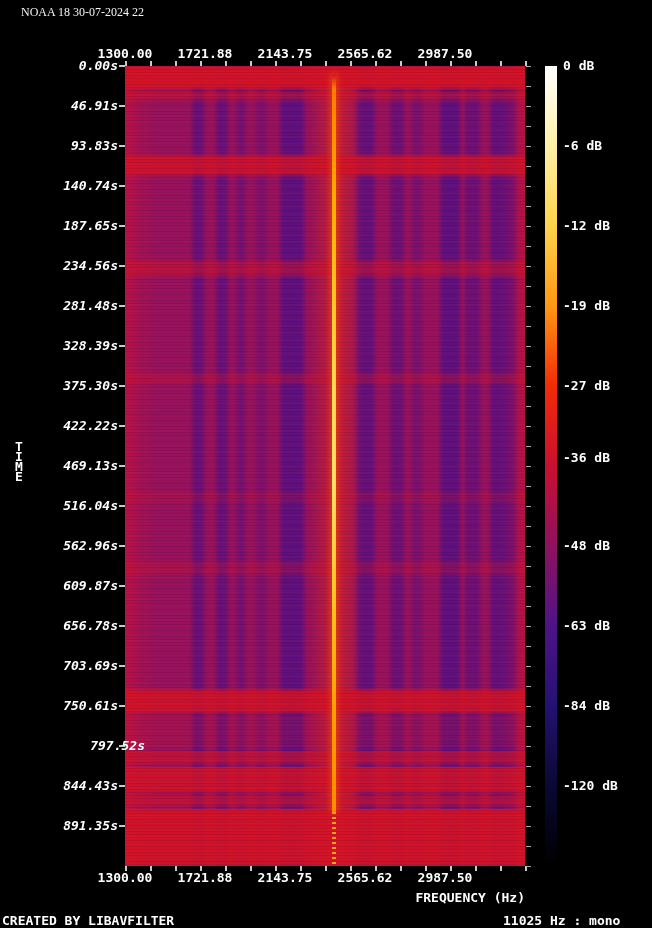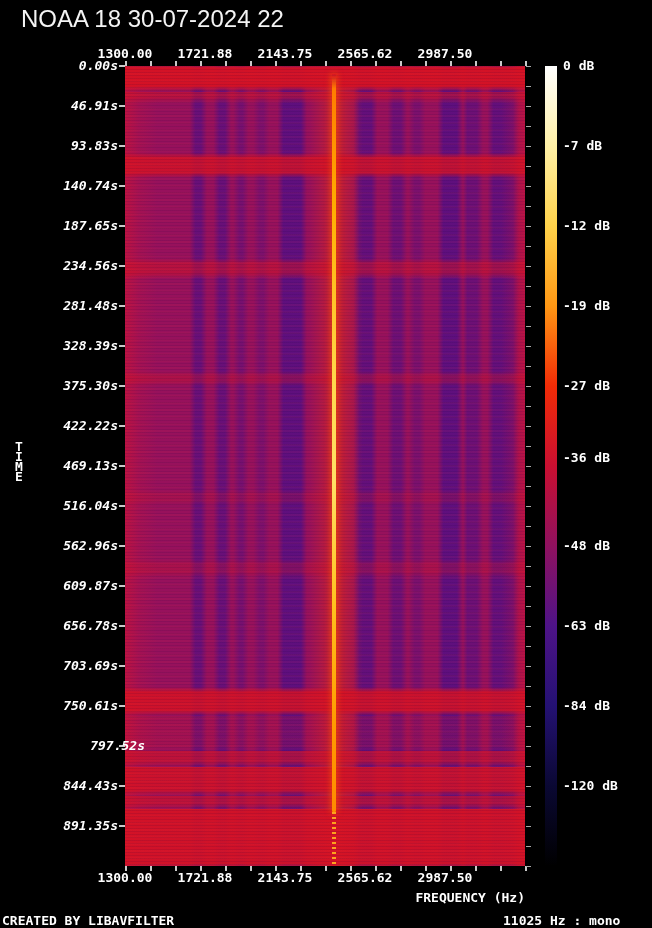--- a/index.html
+++ b/index.html
@@ -3,22 +3,22 @@
 <meta charset="utf-8">
 <style>
   html,body{margin:0;padding:0;background:#000;}
   #screen{
     position:relative;width:652px;height:928px;background:#000;overflow:hidden;
     font-family:"DejaVu Sans Mono","Liberation Mono",monospace;color:#fff;
   }
   .mono{font-family:"DejaVu Sans Mono","Liberation Mono",monospace;font-weight:bold;font-size:13px;line-height:15px;color:#fff;white-space:pre;}
   #title{
     position:absolute;left:21px;top:5px;
-    font-family:Liberation Sans, sans-serif;
-    font-size:24px;font-weight:400;color:#f4f4f4;letter-spacing:0px;
+    font-family:Liberation Serif, serif;
+    font-size:12px;font-weight:400;color:#f4f4f4;letter-spacing:0px;
   }
   #zoom-info{position:absolute;left:420px;top:3px;}
   #plot{position:absolute;left:125px;top:66px;width:400px;height:800px;overflow:hidden;}
   #plot .layer{position:absolute;left:0;top:0;width:100%;height:100%;}
   #carrier-glow{position:absolute;left:184px;top:6px;width:54px;height:794px;}
   #carrier-line{position:absolute;left:207px;top:8px;width:4px;height:738px;border-radius:1px;}
   #carrier-speckle{position:absolute;left:207px;top:746px;width:4px;height:54px;}
   #colorbar{position:absolute;left:545px;top:66px;width:12px;height:800px;}
   #freq-axis-top,#freq-axis-bottom,#time-axis,#db-axis,#tick-bed{position:absolute;left:0;top:0;}
   .freq-label{position:absolute;transform:translateX(-50%);}
@@ -181,21 +181,21 @@
       <div class="freq-label mono" style="left: 125px; top: 870px;">1300.00</div>
       <div class="freq-label mono" style="left: 205px; top: 870px;">1721.88</div>
       <div class="freq-label mono" style="left: 285px; top: 870px;">2143.75</div>
       <div class="freq-label mono" style="left: 365px; top: 870px;">2565.62</div>
       <div class="freq-label mono" style="left: 445px; top: 870px;">2987.50</div>
     </div>
 
   <div id="colorbar" style="background: linear-gradient(rgb(255, 255, 255) 0%, rgb(255, 240, 166) 10%, rgb(255, 210, 74) 20%, rgb(255, 151, 20) 30%, rgb(242, 43, 6) 40%, rgb(201, 15, 49) 50%, rgb(143, 17, 95) 60%, rgb(78, 19, 135) 70%, rgb(36, 17, 115) 80%, rgb(10, 8, 51) 90%, rgb(0, 0, 0) 100%);"></div>
   <div id="db-axis">
       <div class="db-label mono" style="top: 58px;">0 dB</div>
-      <div class="db-label mono" style="top: 138px;">-7 dB</div>
+      <div class="db-label mono" style="top: 138px;">-6 dB</div>
       <div class="db-label mono" style="top: 218px;">-12 dB</div>
       <div class="db-label mono" style="top: 298px;">-19 dB</div>
       <div class="db-label mono" style="top: 378px;">-27 dB</div>
       <div class="db-label mono" style="top: 450px;">-36 dB</div>
       <div class="db-label mono" style="top: 538px;">-48 dB</div>
       <div class="db-label mono" style="top: 618px;">-63 dB</div>
       <div class="db-label mono" style="top: 698px;">-84 dB</div>
       <div class="db-label mono" style="top: 778px;">-120 dB</div>
     </div>
 

